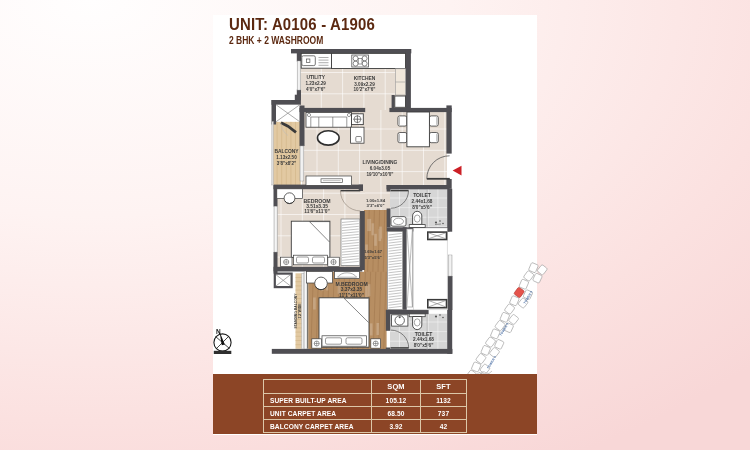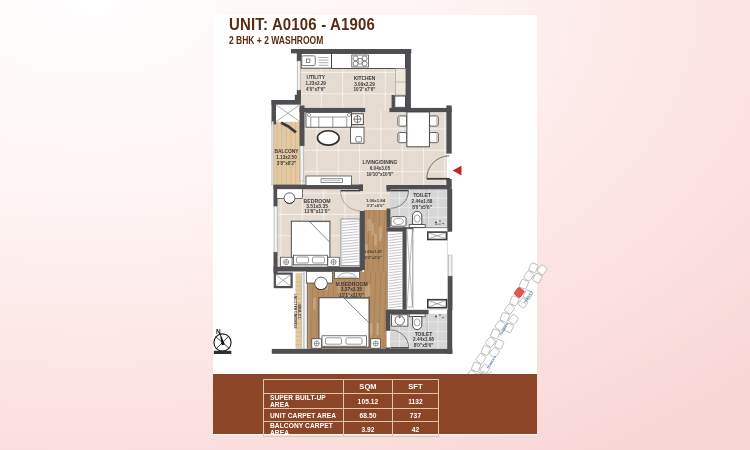--- a/index.html
+++ b/index.html
@@ -4,21 +4,21 @@
 <style>
 html,body{margin:0;padding:0;}
 body{width:750px;height:450px;overflow:hidden;font-family:"Liberation Sans",sans-serif;
 background:radial-gradient(120% 120% at 12% 0%, #fffefe 0%, #fef3f2 40%, #fbe1e0 78%, #f8d7d7 100%);}
 #panel{position:absolute;left:213px;top:15px;width:324px;height:420px;background:#ffffff;}
 #band{position:absolute;left:213px;top:374px;width:324px;height:60px;background:#8c4526;}
 #title{position:absolute;left:229px;top:15px;font-size:17px;font-weight:bold;color:#5c2911;
 transform:scaleX(.88);transform-origin:0 0;white-space:nowrap;letter-spacing:.2px;}
 #subtitle{position:absolute;left:229px;top:34.5px;font-size:10px;font-weight:bold;color:#5c2911;
 transform:scaleX(.85);transform-origin:0 0;white-space:nowrap;}
-#tbl{position:absolute;left:263px;top:379px;width:176px;height:53px;border-collapse:collapse;
+#tbl{position:absolute;left:263px;top:379px;width:204px;height:53px;border-collapse:collapse;
 color:#fff;font-weight:bold;}
 #tbl{border:1px solid #f3e7d5;}
 #tbl td{border:1px solid #dcc7a8;font-size:6.6px;padding:0 0 0 6px;height:12px;letter-spacing:.1px;}
 #tbl td.c{text-align:center;padding:0;}
 #tbl tr.h td{height:13px;font-size:7.5px;}
 svg{position:absolute;left:0;top:0;}
 </style>
 </head>
 <body>
 

